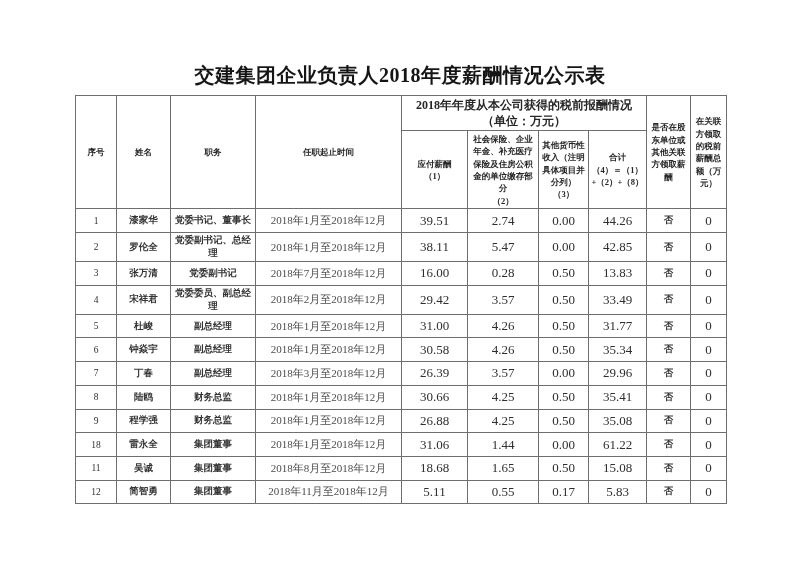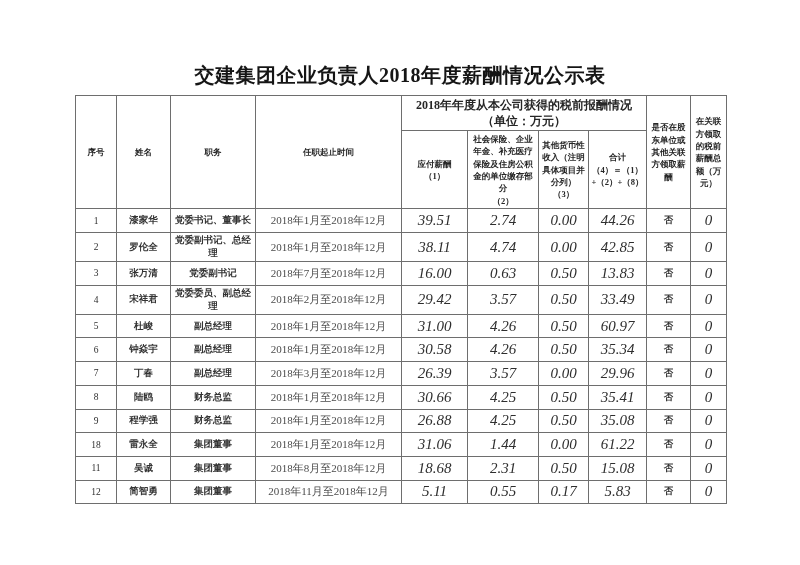--- a/index.html
+++ b/index.html
@@ -64,23 +64,22 @@
   .salary-table tbody td.cell-related {
     font-weight: bold;
     color: #333;
   }
   .salary-table tbody td.cell-term {
     font-size: 11px;
     color: #4c4c4c;
     font-weight: normal;
   }
   .salary-table tbody td.cell-num {
-    font-size: 15px;
+    font-size: 13px;
     color: #2e2e2e;
-    font-style: italic;
   }
   .footer-note {
     position: absolute;
     top: 485px; left: 71px;
     width: 700px;
     font-size: 9.5px;
     font-weight: bold;
     color: #242424;
     letter-spacing: 0.2px;
   }
@@ -149,33 +148,33 @@
     <td class="cell-num">44.26</td>
     <td class="cell-related">否</td>
     <td class="cell-num">0</td>
   </tr>
         <tr>
     <td class="cell-seq">2</td>
     <td class="cell-name">罗伦全</td>
     <td class="cell-position">党委副书记、总经理</td>
     <td class="cell-term">2018年1月至2018年12月</td>
     <td class="cell-num">38.11</td>
-    <td class="cell-num">4.74</td>
+    <td class="cell-num">5.47</td>
     <td class="cell-num">0.00</td>
     <td class="cell-num">42.85</td>
     <td class="cell-related">否</td>
     <td class="cell-num">0</td>
   </tr>
         <tr>
     <td class="cell-seq">3</td>
     <td class="cell-name">张万清</td>
     <td class="cell-position">党委副书记</td>
     <td class="cell-term">2018年7月至2018年12月</td>
     <td class="cell-num">16.00</td>
-    <td class="cell-num">0.63</td>
+    <td class="cell-num">0.28</td>
     <td class="cell-num">0.50</td>
     <td class="cell-num">13.83</td>
     <td class="cell-related">否</td>
     <td class="cell-num">0</td>
   </tr>
         <tr>
     <td class="cell-seq">4</td>
     <td class="cell-name">宋祥君</td>
     <td class="cell-position">党委委员、副总经理</td>
     <td class="cell-term">2018年2月至2018年12月</td>
@@ -187,21 +186,21 @@
     <td class="cell-num">0</td>
   </tr>
         <tr>
     <td class="cell-seq">5</td>
     <td class="cell-name">杜峻</td>
     <td class="cell-position">副总经理</td>
     <td class="cell-term">2018年1月至2018年12月</td>
     <td class="cell-num">31.00</td>
     <td class="cell-num">4.26</td>
     <td class="cell-num">0.50</td>
-    <td class="cell-num">60.97</td>
+    <td class="cell-num">31.77</td>
     <td class="cell-related">否</td>
     <td class="cell-num">0</td>
   </tr>
         <tr>
     <td class="cell-seq">6</td>
     <td class="cell-name">钟焱宇</td>
     <td class="cell-position">副总经理</td>
     <td class="cell-term">2018年1月至2018年12月</td>
     <td class="cell-num">30.58</td>
     <td class="cell-num">4.26</td>
@@ -257,21 +256,21 @@
     <td class="cell-num">61.22</td>
     <td class="cell-related">否</td>
     <td class="cell-num">0</td>
   </tr>
         <tr>
     <td class="cell-seq">11</td>
     <td class="cell-name">吴诚</td>
     <td class="cell-position">集团董事</td>
     <td class="cell-term">2018年8月至2018年12月</td>
     <td class="cell-num">18.68</td>
-    <td class="cell-num">2.31</td>
+    <td class="cell-num">1.65</td>
     <td class="cell-num">0.50</td>
     <td class="cell-num">15.08</td>
     <td class="cell-related">否</td>
     <td class="cell-num">0</td>
   </tr>
         <tr>
     <td class="cell-seq">12</td>
     <td class="cell-name">简智勇</td>
     <td class="cell-position">集团董事</td>
     <td class="cell-term">2018年11月至2018年12月</td>

